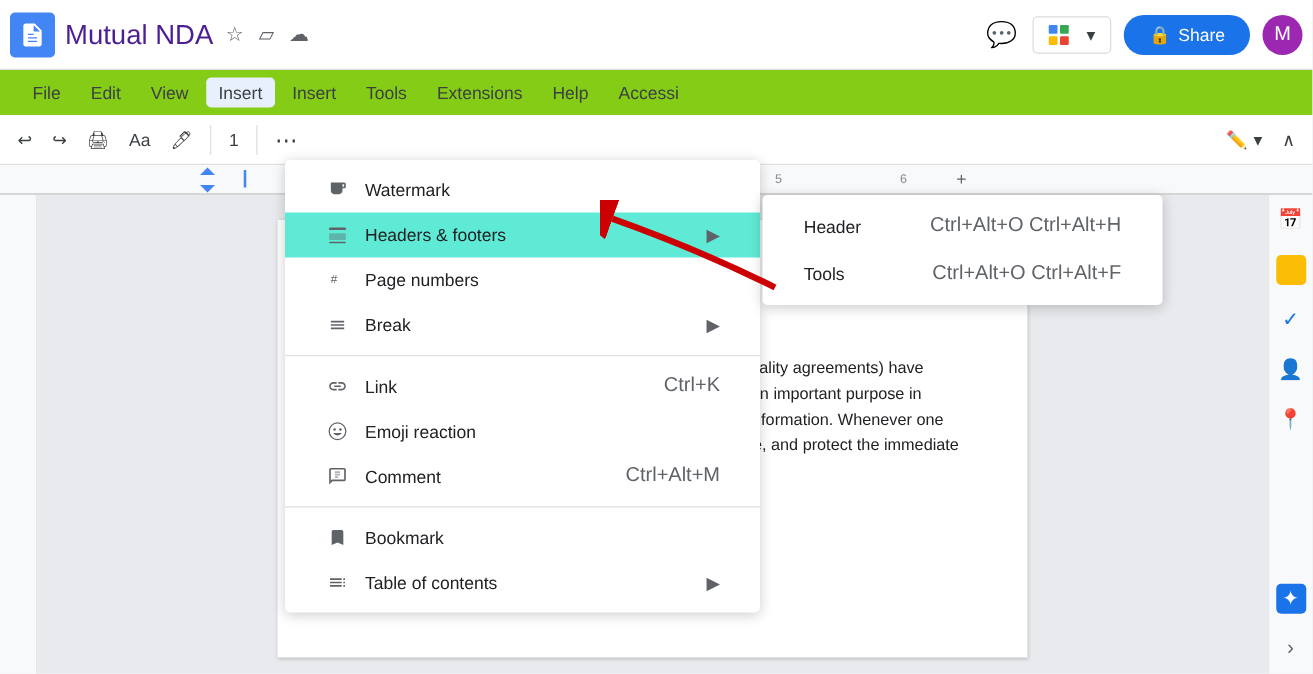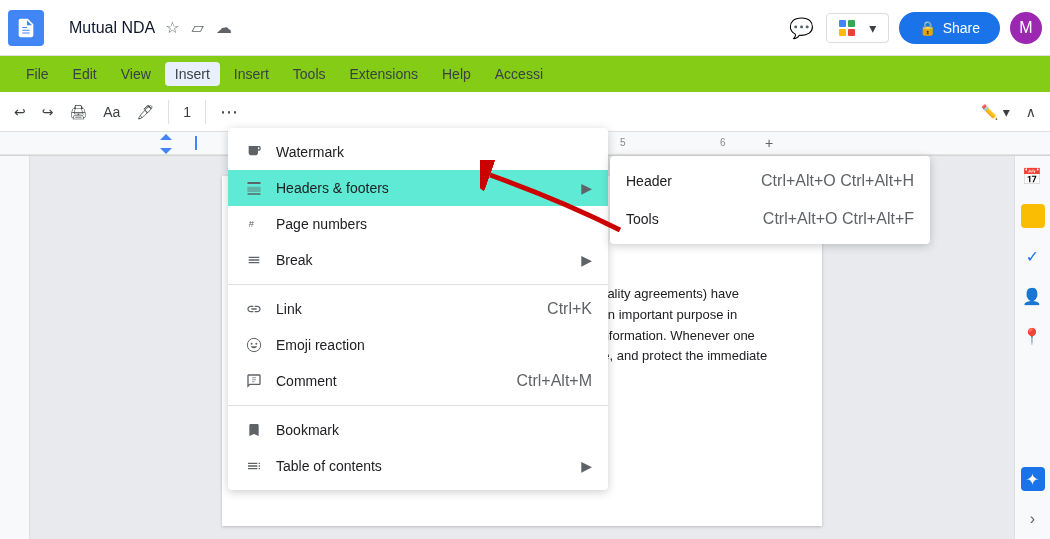--- a/index.html
+++ b/index.html
@@ -3,21 +3,21 @@
   <meta charset="utf-8">
   <style>
     * { margin: 0; padding: 0; box-sizing: border-box; }
     body { font-family: Arial, sans-serif; background: #f8f9fa; width: 1050px; height: 539px; overflow: hidden; position: relative; }
 
     
     .top-bar { background: #fff; height: 56px; display: flex; align-items: center; padding: 0 8px; gap: 8px; border-bottom: 1px solid #e0e0e0; }
     .app-icon { width: 36px; height: 36px; background: #4285f4; border-radius: 4px; display: flex; align-items: center; justify-content: center; flex-shrink: 0; }
     .app-icon svg { width: 22px; height: 22px; fill: white; }
     .doc-title-area { display: flex; flex-direction: column; flex: 1; }
-    .doc-title { font-size: 16px; color: #0f172a; font-weight: 400; margin-left: 17px; }
+    .doc-title { font-size: 22px; color: #4c1d95; font-weight: 400; }
     .doc-icon-btn { background: none; border: none; cursor: pointer; color: #5f6368; font-size: 16px; padding: 2px; }
     .top-right { display: flex; align-items: center; gap: 10px; margin-left: auto; }
     .meet-btn { background: #fff; border: 1px solid #dadce0; border-radius: 4px; padding: 6px 12px; cursor: pointer; display: flex; align-items: center; gap: 6px; font-size: 14px; color: #3c4043; }
     .meet-icon { width: 24px; height: 16px; display: flex; align-items: center; }
     .meet-icon-squares { display: flex; gap: 2px; flex-wrap: wrap; width: 16px; }
     .meet-square { width: 7px; height: 7px; border-radius: 1px; }
     .share-btn { background: #1a73e8; color: white; border: none; border-radius: 20px; padding: 8px 20px; font-size: 14px; cursor: pointer; display: flex; align-items: center; gap: 6px; }
     .avatar { width: 32px; height: 32px; border-radius: 50%; background: #9c27b0; color: white; display: flex; align-items: center; justify-content: center; font-size: 16px; font-weight: 500; }
 
     
@@ -55,21 +55,21 @@
       background: white;
       border-radius: 4px;
       box-shadow: 0 2px 10px rgba(0,0,0,0.2);
       width: 380px;
       z-index: 1000;
       padding: 6px 0;
     }
     .menu-dropdown-item {
       display: flex;
       align-items: center;
-      padding: 8px 16px;
+      padding: 8px 32px;
       cursor: pointer;
       font-size: 14px;
       color: #202124;
       position: relative;
     }
     .menu-dropdown-item.highlighted { background: #5eead4; }
     .menu-dropdown-item .item-icon { width: 20px; height: 20px; margin-right: 12px; display: flex; align-items: center; justify-content: center; color: #5f6368; flex-shrink: 0; }
     .menu-dropdown-item .item-label { flex: 1; }
     .menu-dropdown-item .item-shortcut { color: #5f6368; font-size: 16px; }
     .menu-dropdown-item .item-arrow { color: #5f6368; margin-left: 8px; }
@@ -78,21 +78,21 @@
     
     .headers-submenu {
       position: absolute;
       top: 156px;
       left: 610px;
       background: white;
       border-radius: 4px;
       box-shadow: 0 2px 10px rgba(0,0,0,0.2);
       width: 320px;
       z-index: 1001;
-      padding: 6px 0;
+      padding: 6px 17px;
     }
     .submenu-item {
       display: flex;
       align-items: center;
       padding: 10px 16px;
       cursor: pointer;
       font-size: 14px;
       color: #202124;
     }
     .submenu-item .sub-label { flex: 1; }

